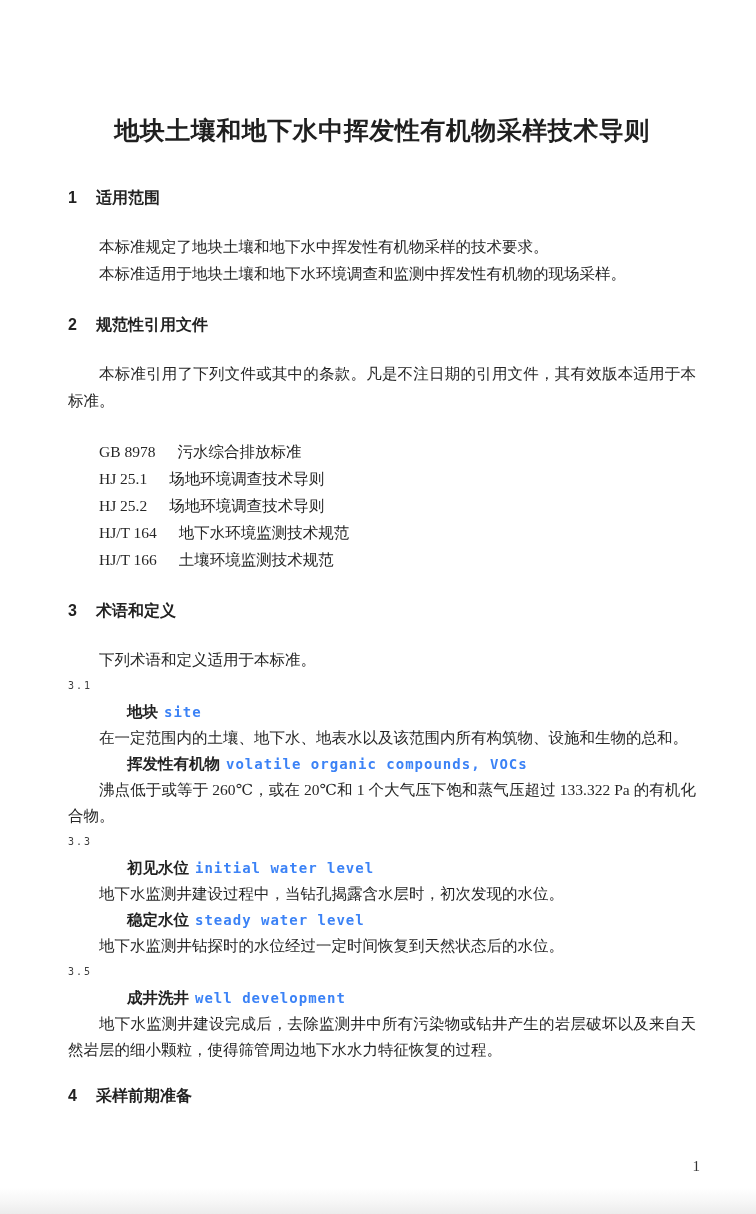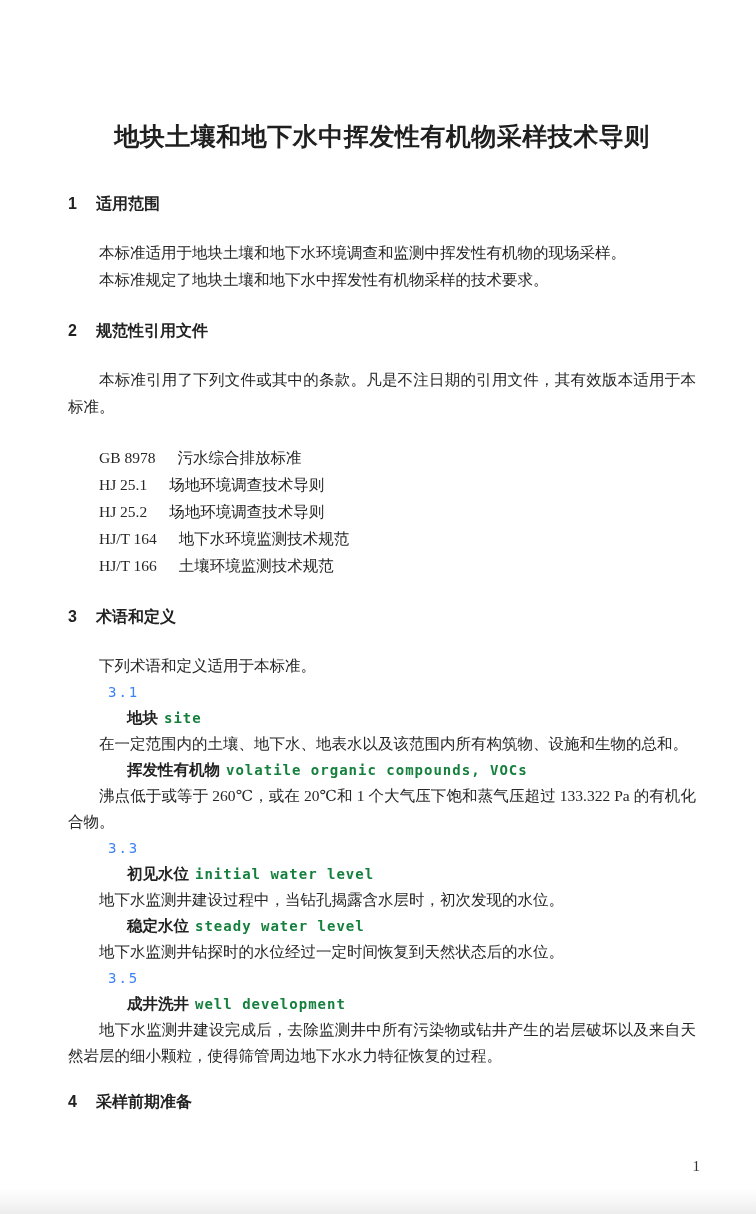--- a/index.html
+++ b/index.html
@@ -14,21 +14,21 @@
     margin: 0 auto;
     background: #ffffff;
     box-sizing: border-box;
     padding: 0 60px 0 68px;
     color: #262626;
     font-family: "Liberation Serif", "DejaVu Serif", serif;
     font-size: 15.5px;
     overflow: hidden;
   }
   .doc-title {
-    margin: 8px;
+    margin: 2px;
     padding-top: 112px;
     font-family: "Liberation Sans", "DejaVu Sans", sans-serif;
     font-weight: bold;
     font-size: 25px;
     line-height: 32px;
     letter-spacing: 0.5px;
     text-align: center;
     color: #1f1f1f;
   }
   .section-heading {
@@ -64,44 +64,43 @@
   .ref-item {
     line-height: 27px;
     padding-left: 2em;
   }
   .ref-code {
     margin-right: 22px;
   }
   .terms { }
   .term-num {
     font-family: "DejaVu Sans Mono", monospace;
-    font-size: 14px;
+    font-size: 10px;
     line-height: 26px;
     letter-spacing: 2px;
-    color: #3b82f6;
-    margin-left: 40px;
+    color: #404040;
   }
   .term-name {
     line-height: 26px;
     padding-left: 2em;
   }
   .term-zh {
     font-family: "Liberation Sans", "DejaVu Sans", sans-serif;
     font-weight: bold;
     font-size: 15.5px;
     color: #222222;
     margin-left: 28px;
   }
   .term-en {
     font-family: "DejaVu Sans Mono", monospace;
     font-size: 14px;
     font-weight: 600;
     letter-spacing: 1px;
     margin-left: 6px;
-    color: #15803d;
+    color: #3b82f6;
   }
   .term-def {
     margin: 0;
     line-height: 26px;
     text-indent: 2em;
     text-align: justify;
   }
   .section-heading.last {
     margin-top: 22px;
   }
@@ -126,22 +125,22 @@
 <body>
 
 <div class="page">
 
   <h1 class="doc-title">地块土壤和地下水中挥发性有机物采样技术导则</h1>
 
   <div class="section-heading first">
     <span class="sec-num">1</span>
     <span class="sec-title">适用范围</span>
   </div>
+  <p class="para">本标准规定了地块土壤和地下水中挥发性有机物采样的技术要求。</p>
   <p class="para para-gap">本标准适用于地块土壤和地下水环境调查和监测中挥发性有机物的现场采样。</p>
-  <p class="para">本标准规定了地块土壤和地下水中挥发性有机物采样的技术要求。</p>
 
   <div class="section-heading">
     <span class="sec-num">2</span>
     <span class="sec-title">规范性引用文件</span>
   </div>
   <p class="para">本标准引用了下列文件或其中的条款。凡是不注日期的引用文件，其有效版本适用于本标准。</p>
   <div class="ref-list">
     <div class="ref-item">
       <span class="ref-code">GB 8978</span><span class="ref-title">污水综合排放标准</span>
     </div>

